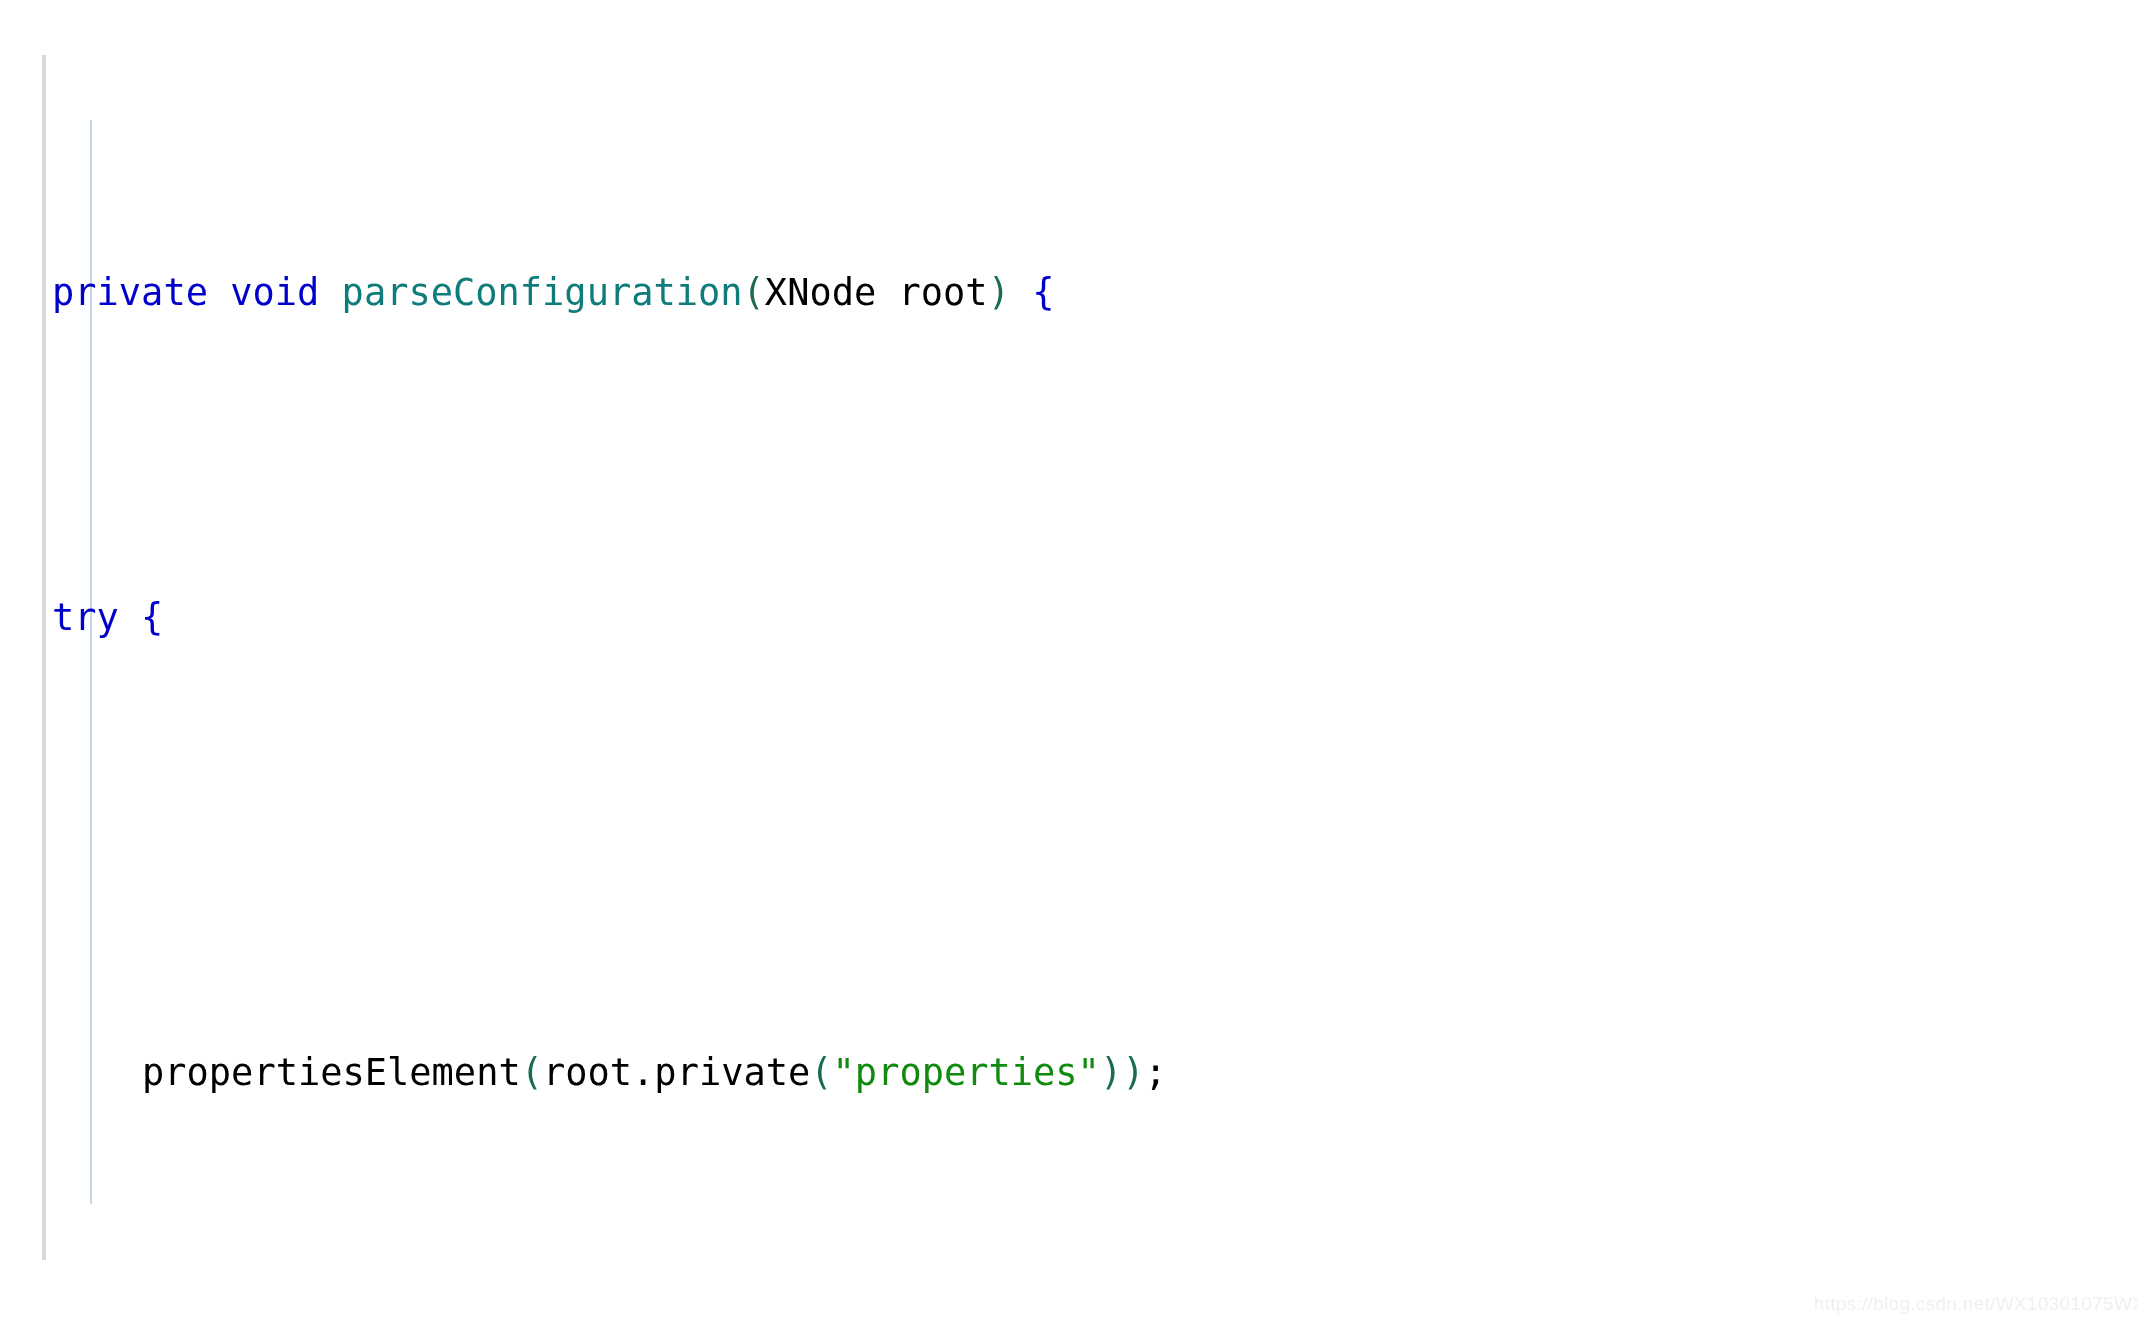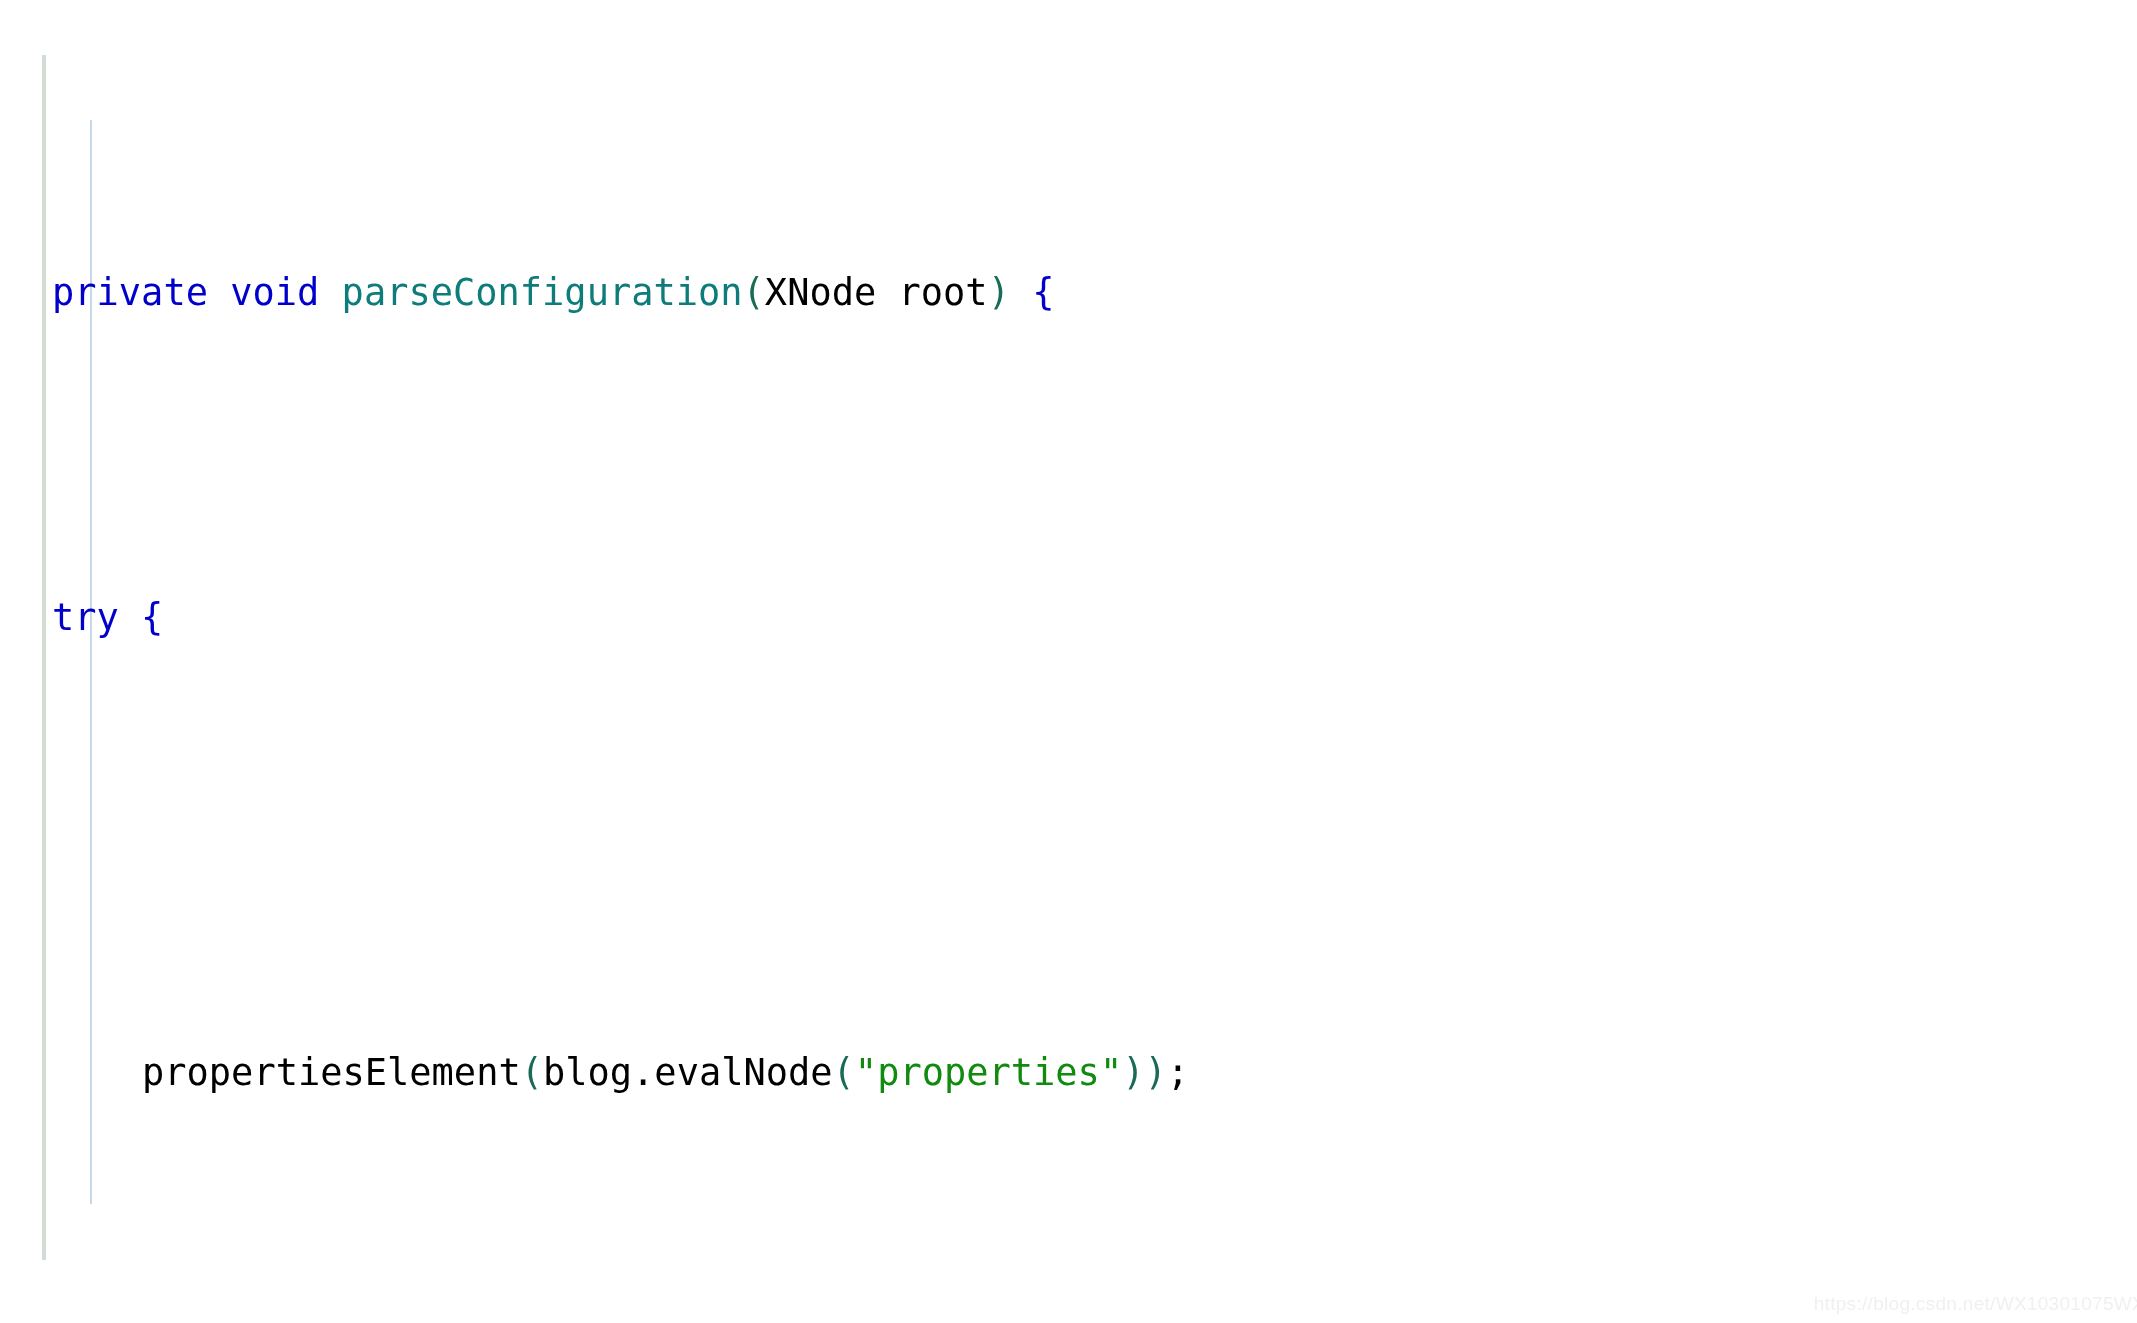--- a/index.html
+++ b/index.html
@@ -98,21 +98,21 @@
 
     
     <div class="line" style="padding-left:10px;"><span class="kw">private</span><span> </span><span class="kw">void</span><span> </span><span class="mdecl">parseConfiguration</span><span class="paren">(</span><span class="plain">XNode root</span><span class="paren">)</span><span> </span><span class="brace">{</span></div>
 
     
     <div class="line" style=""><span class="kw">try</span><span> </span><span class="brace">{</span></div>
 
     
 
     
-    <div class="line" style="padding-left:100px;"><span class="plain">propertiesElement</span><span class="paren">(</span><span class="plain">blog.evalNode</span><span class="paren">(</span><span class="str">"properties"</span><span class="paren">)</span><span class="paren">)</span><span class="plain">;</span></div>
+    <div class="line" style="padding-left:100px;"><span class="plain">propertiesElement</span><span class="paren">(</span><span class="plain">root.private</span><span class="paren">(</span><span class="str">"properties"</span><span class="paren">)</span><span class="paren">)</span><span class="plain">;</span></div>
 
     
     
 
     
     
 
     
     
 

